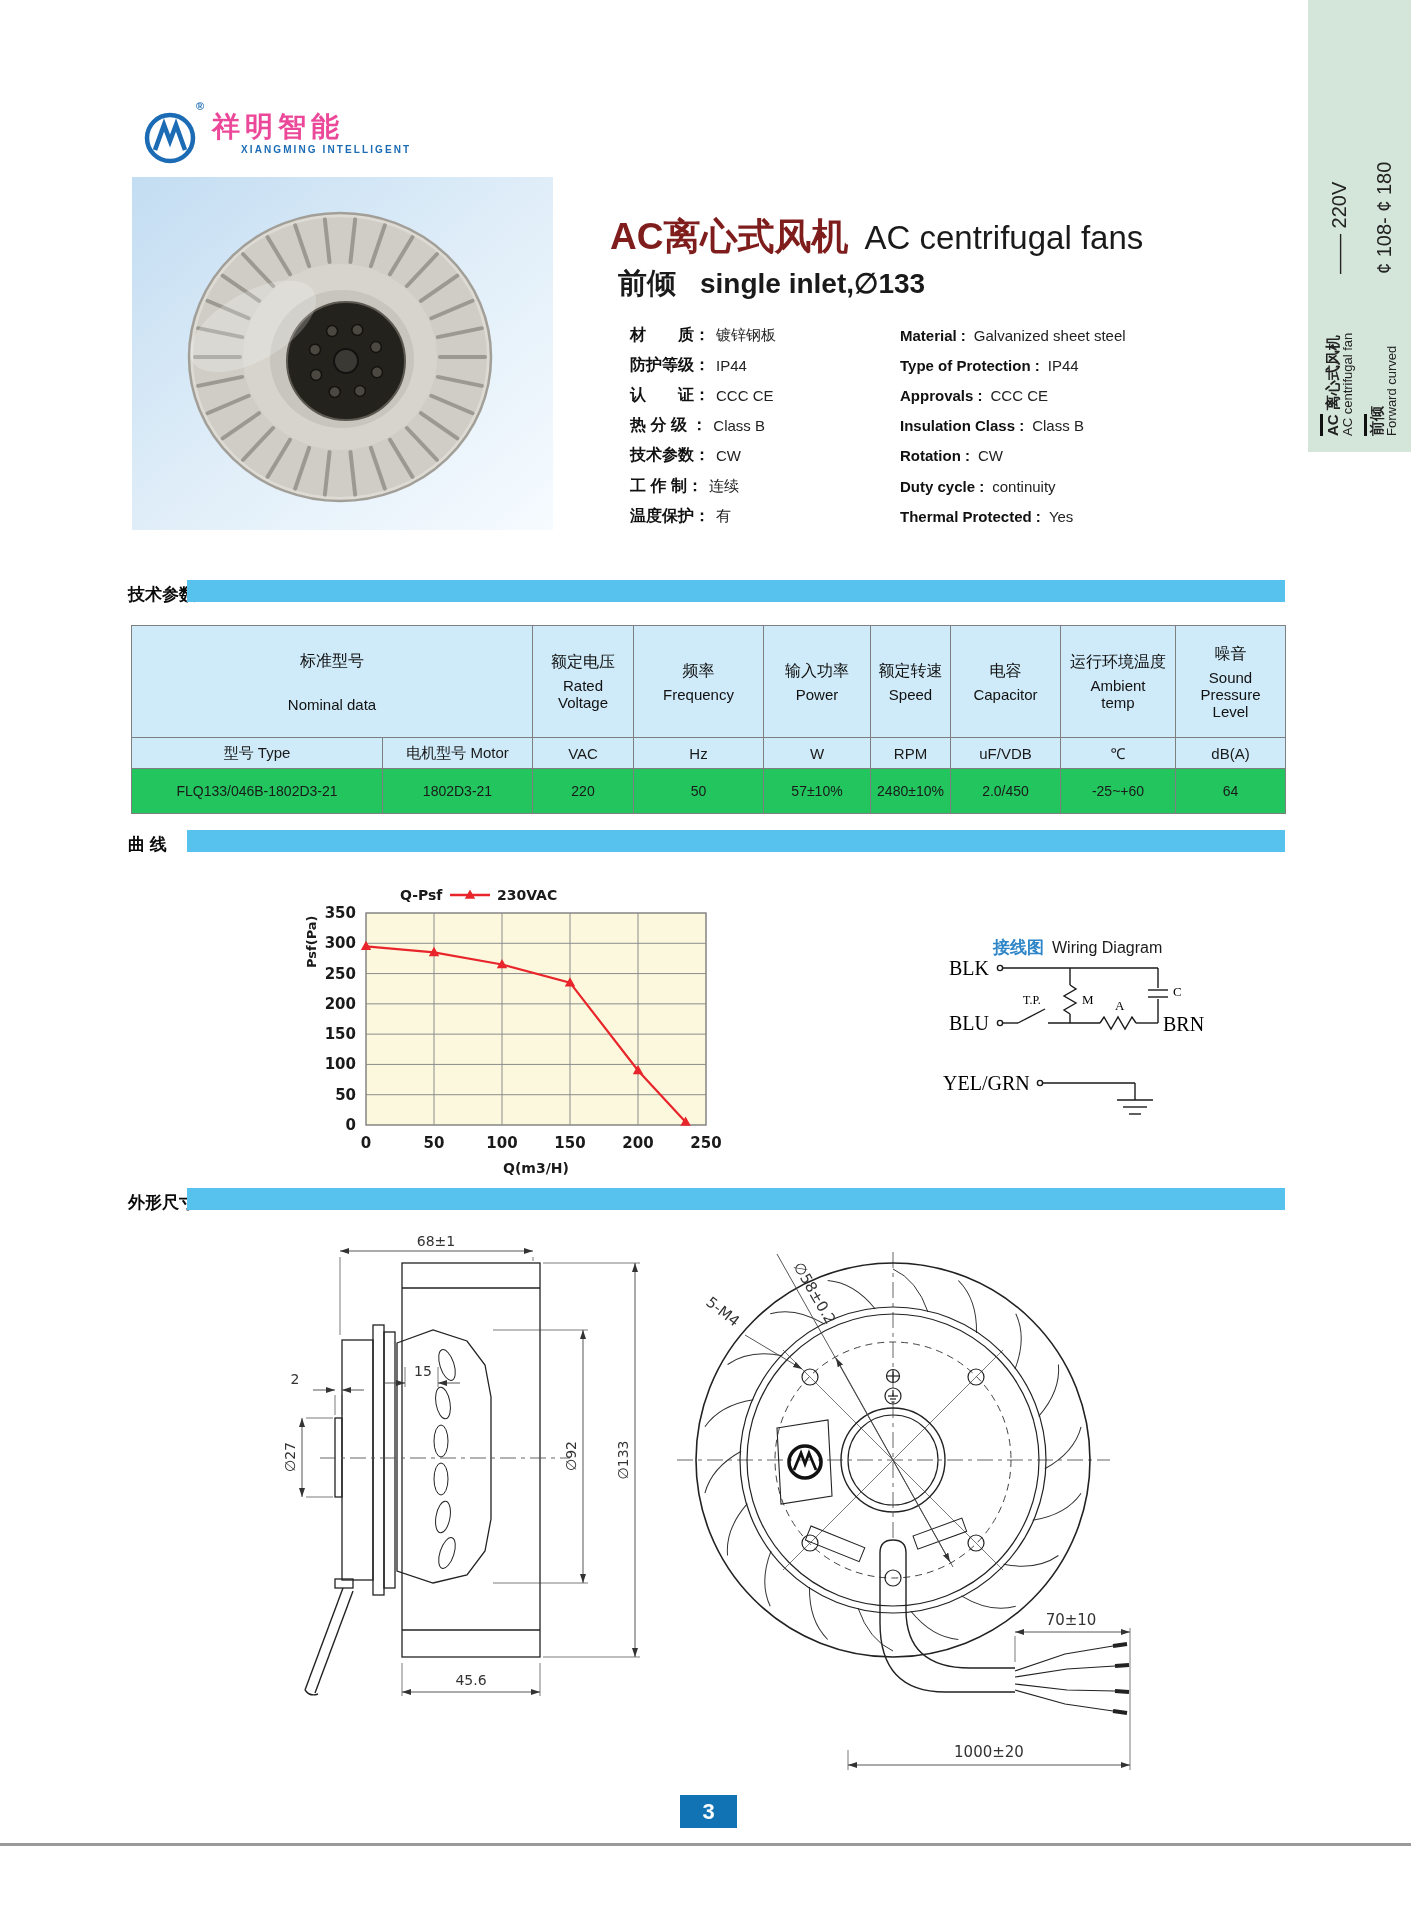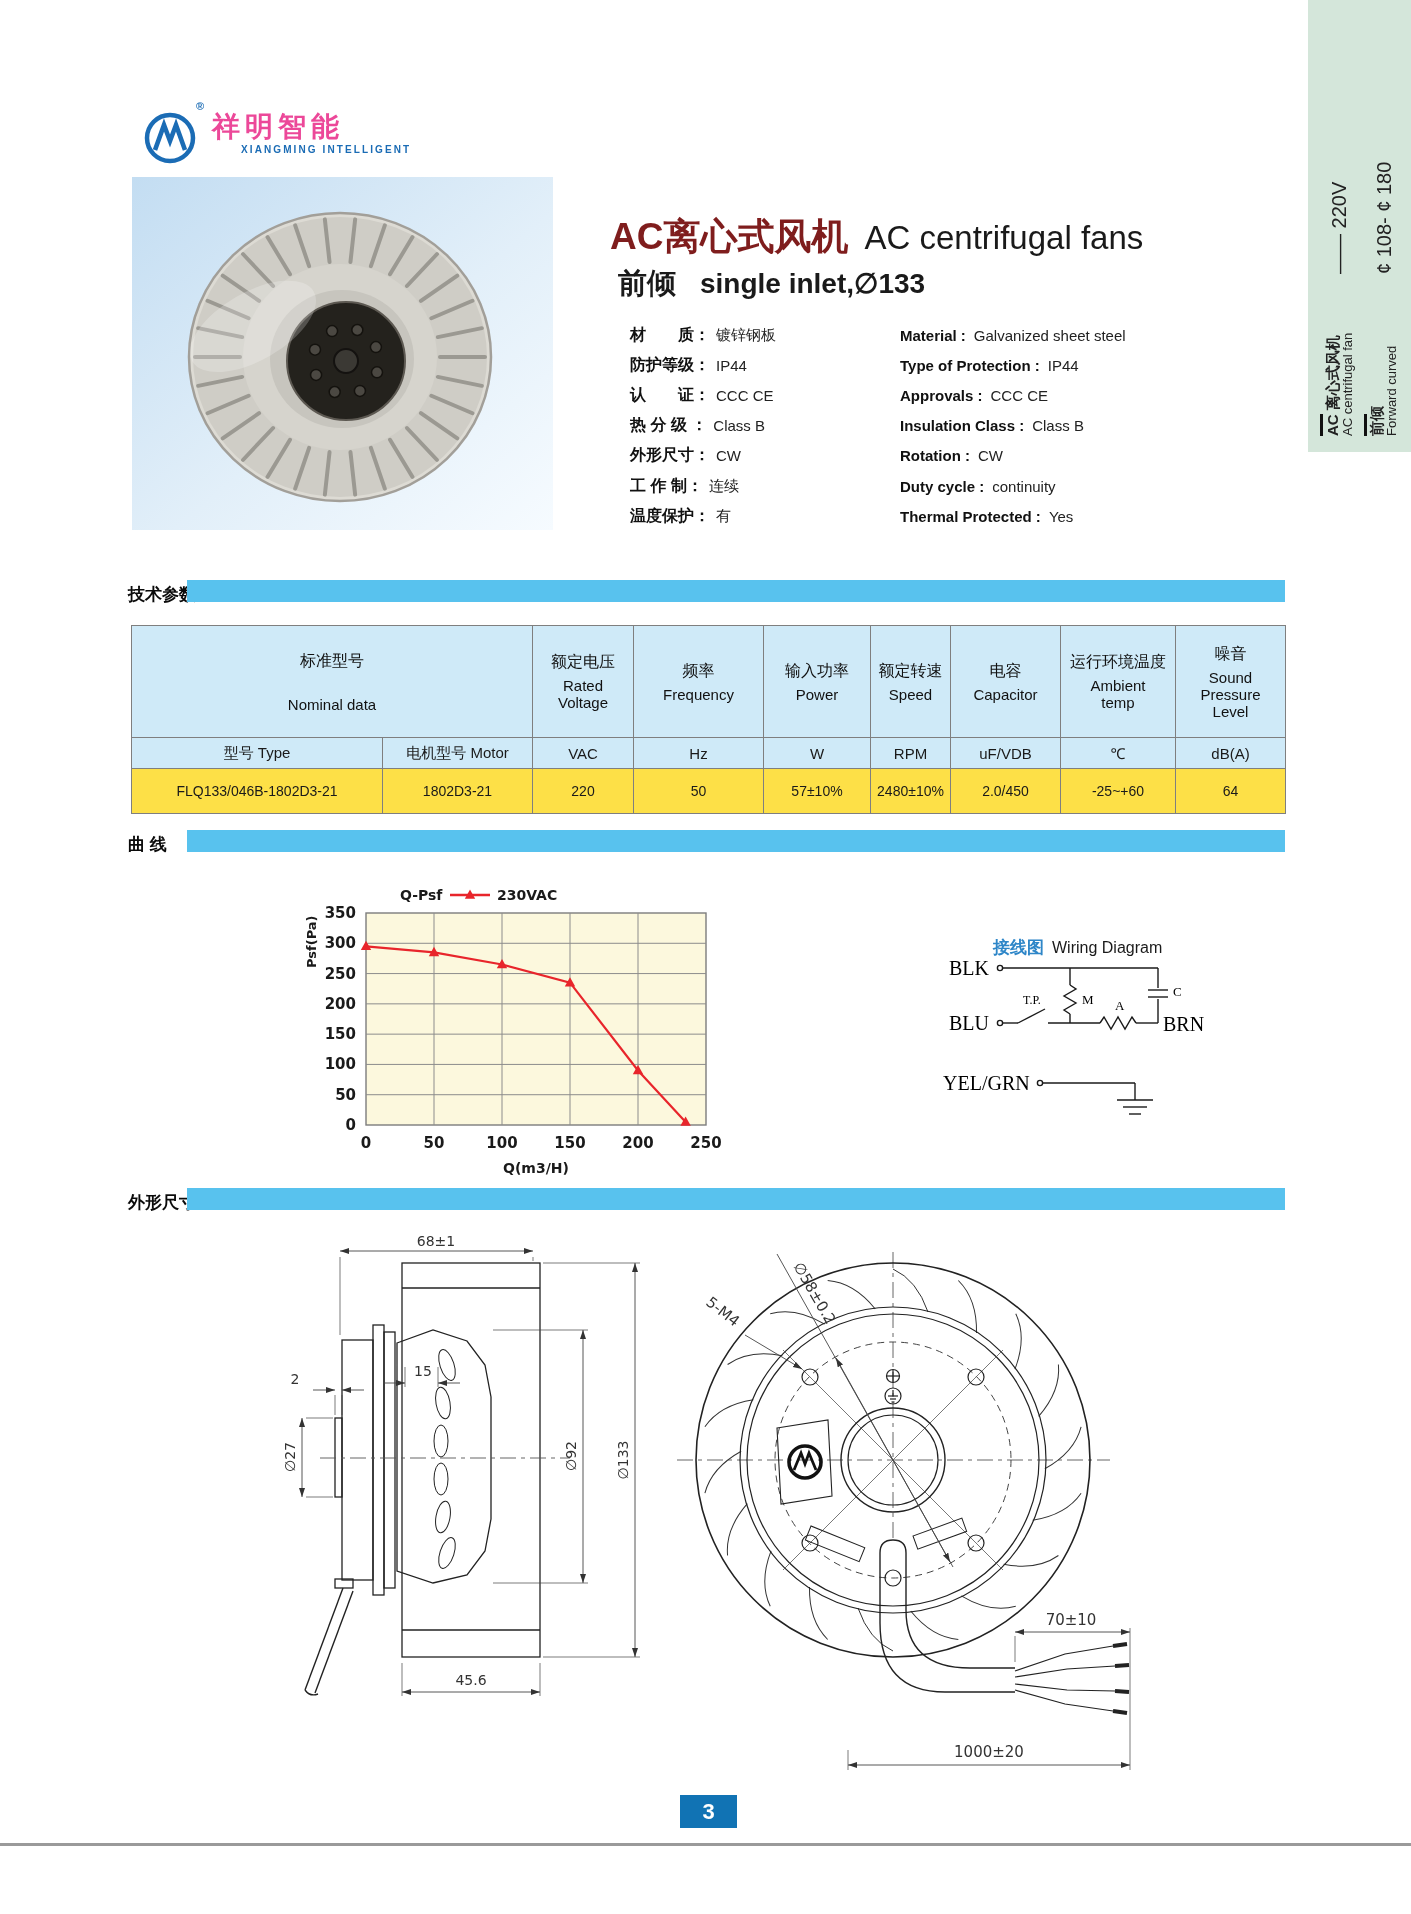--- a/index.html
+++ b/index.html
@@ -42,21 +42,21 @@
   
   .secbar-label{position:absolute;left:128px;font-size:17px;font-weight:bold;color:#0a0a0a;}
   .secbar{position:absolute;left:187px;width:1098px;height:22px;background:#58c2ee;}
 
   
   .spec-table{position:absolute;left:131px;top:625px;}
   table{border-collapse:collapse;table-layout:fixed;}
   td{border:1px solid #7f7f7f;text-align:center;vertical-align:middle;padding:2px 4px;box-sizing:border-box;}
   tr.h1 td{background:#cfeaf8;height:112px;}
   tr.h2 td{background:#cfeaf8;height:31px;font-size:15px;}
-  tr.dr td{background:#fde047;height:33px;font-size:14px;}
+  tr.dr td{background:#22c55e;height:33px;font-size:14px;}
   .hc-cn{font-size:16px;color:#111;}
   .hc-en{font-size:15px;color:#111;margin-top:4px;}
   .mh .hc-cn{margin-bottom:24px;}
   .narrow-en{display:inline-block;max-width:76px;}
   td.rpm{font-size:12.5px;padding:14px 1px;}
 
   
   .wiring-title{position:absolute;left:993px;top:936px;display:flex;align-items:baseline;gap:8px;white-space:nowrap;}
   .wt-cn{font-size:17px;font-weight:bold;color:#2e86c8;}
   .wt-en{font-size:16px;color:#1a1a1a;}
@@ -186,21 +186,21 @@
       </div>
     <div class="srow">
         <span class="sl">认　　证：</span>
         <span class="sv">CCC  CE</span>
       </div>
     <div class="srow">
         <span class="sl">热 分 级 ：</span>
         <span class="sv">Class B</span>
       </div>
     <div class="srow">
-        <span class="sl">外形尺寸：</span>
+        <span class="sl">技术参数：</span>
         <span class="sv">CW</span>
       </div>
     <div class="srow">
         <span class="sl">工 作 制：</span>
         <span class="sv">连续</span>
       </div>
     <div class="srow">
         <span class="sl">温度保护：</span>
         <span class="sv">有</span>
       </div>

